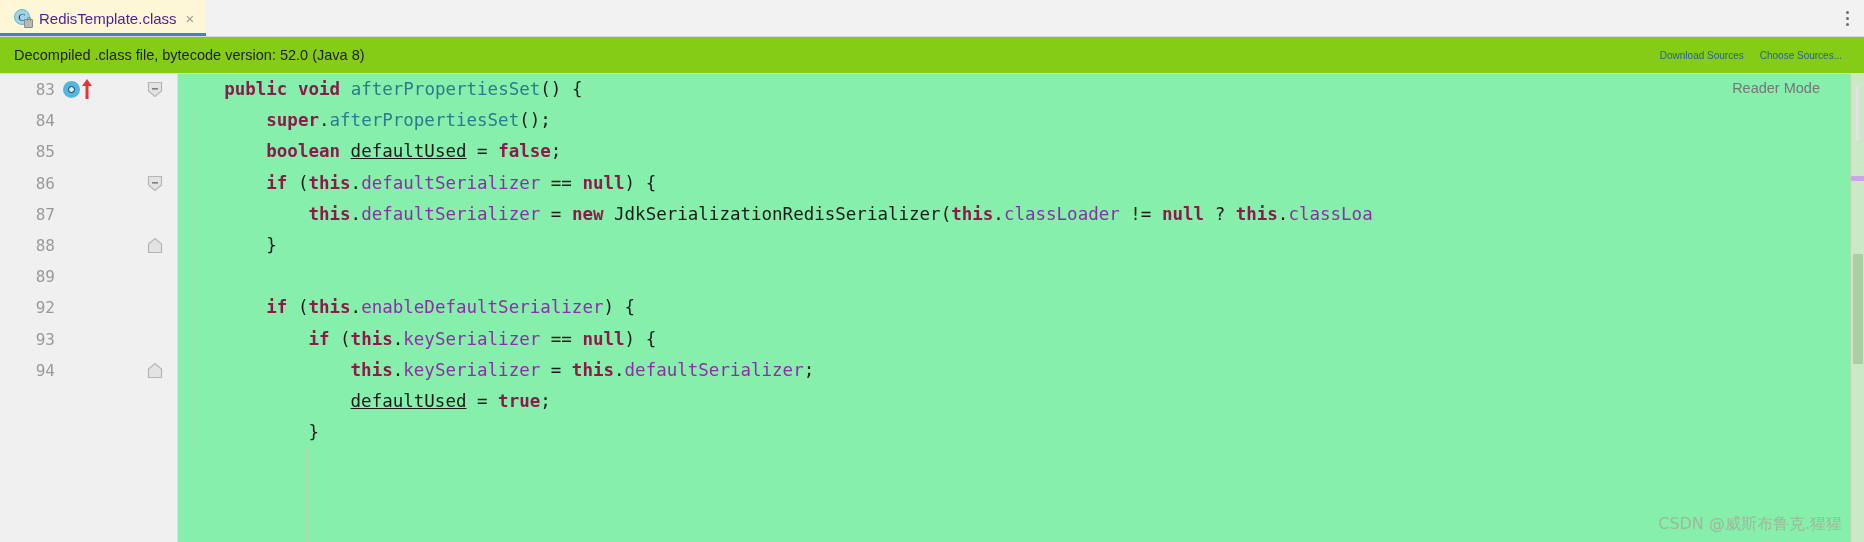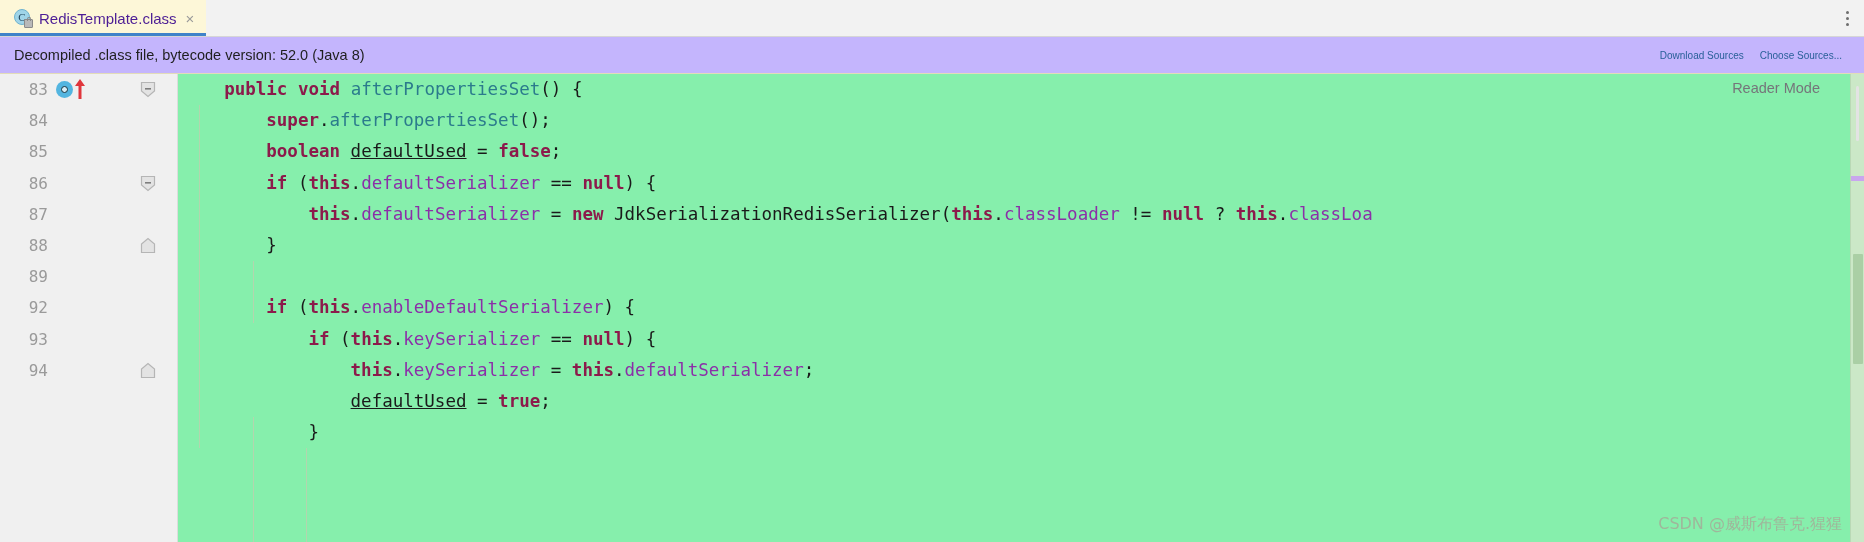--- a/index.html
+++ b/index.html
@@ -119,21 +119,21 @@
   .kebab i {
     display: block;
     width: 3px; height: 3px;
     border-radius: 50%;
     background: #6e6e6e;
   }
 
   
   .banner {
     height: 37px;
-    background: #c4b5fd;
+    background: #84cc16;
     border-bottom: 1px solid #e2dcb9;
     display: flex;
     align-items: center;
     padding: 0 22px 0 14px;
     box-sizing: border-box;
   }
   .banner-text {
     font-size: 14.5px;
     color: #1f1f1f;
     white-space: nowrap;
@@ -167,20 +167,21 @@
   }
   .gutter-rows {
     position: absolute;
     top: 0; left: 0; right: 0;
   }
   .g-row {
     position: relative;
     height: 31.2px;
     display: flex;
     align-items: center;
+    margin-left: 7px;
   }
   .g-num {
     position: absolute;
     left: 0;
     width: 48px;
     text-align: right;
     font-family: "DejaVu Sans Mono", monospace;
     font-size: 16px;
     color: #9a9a9a;
   }

